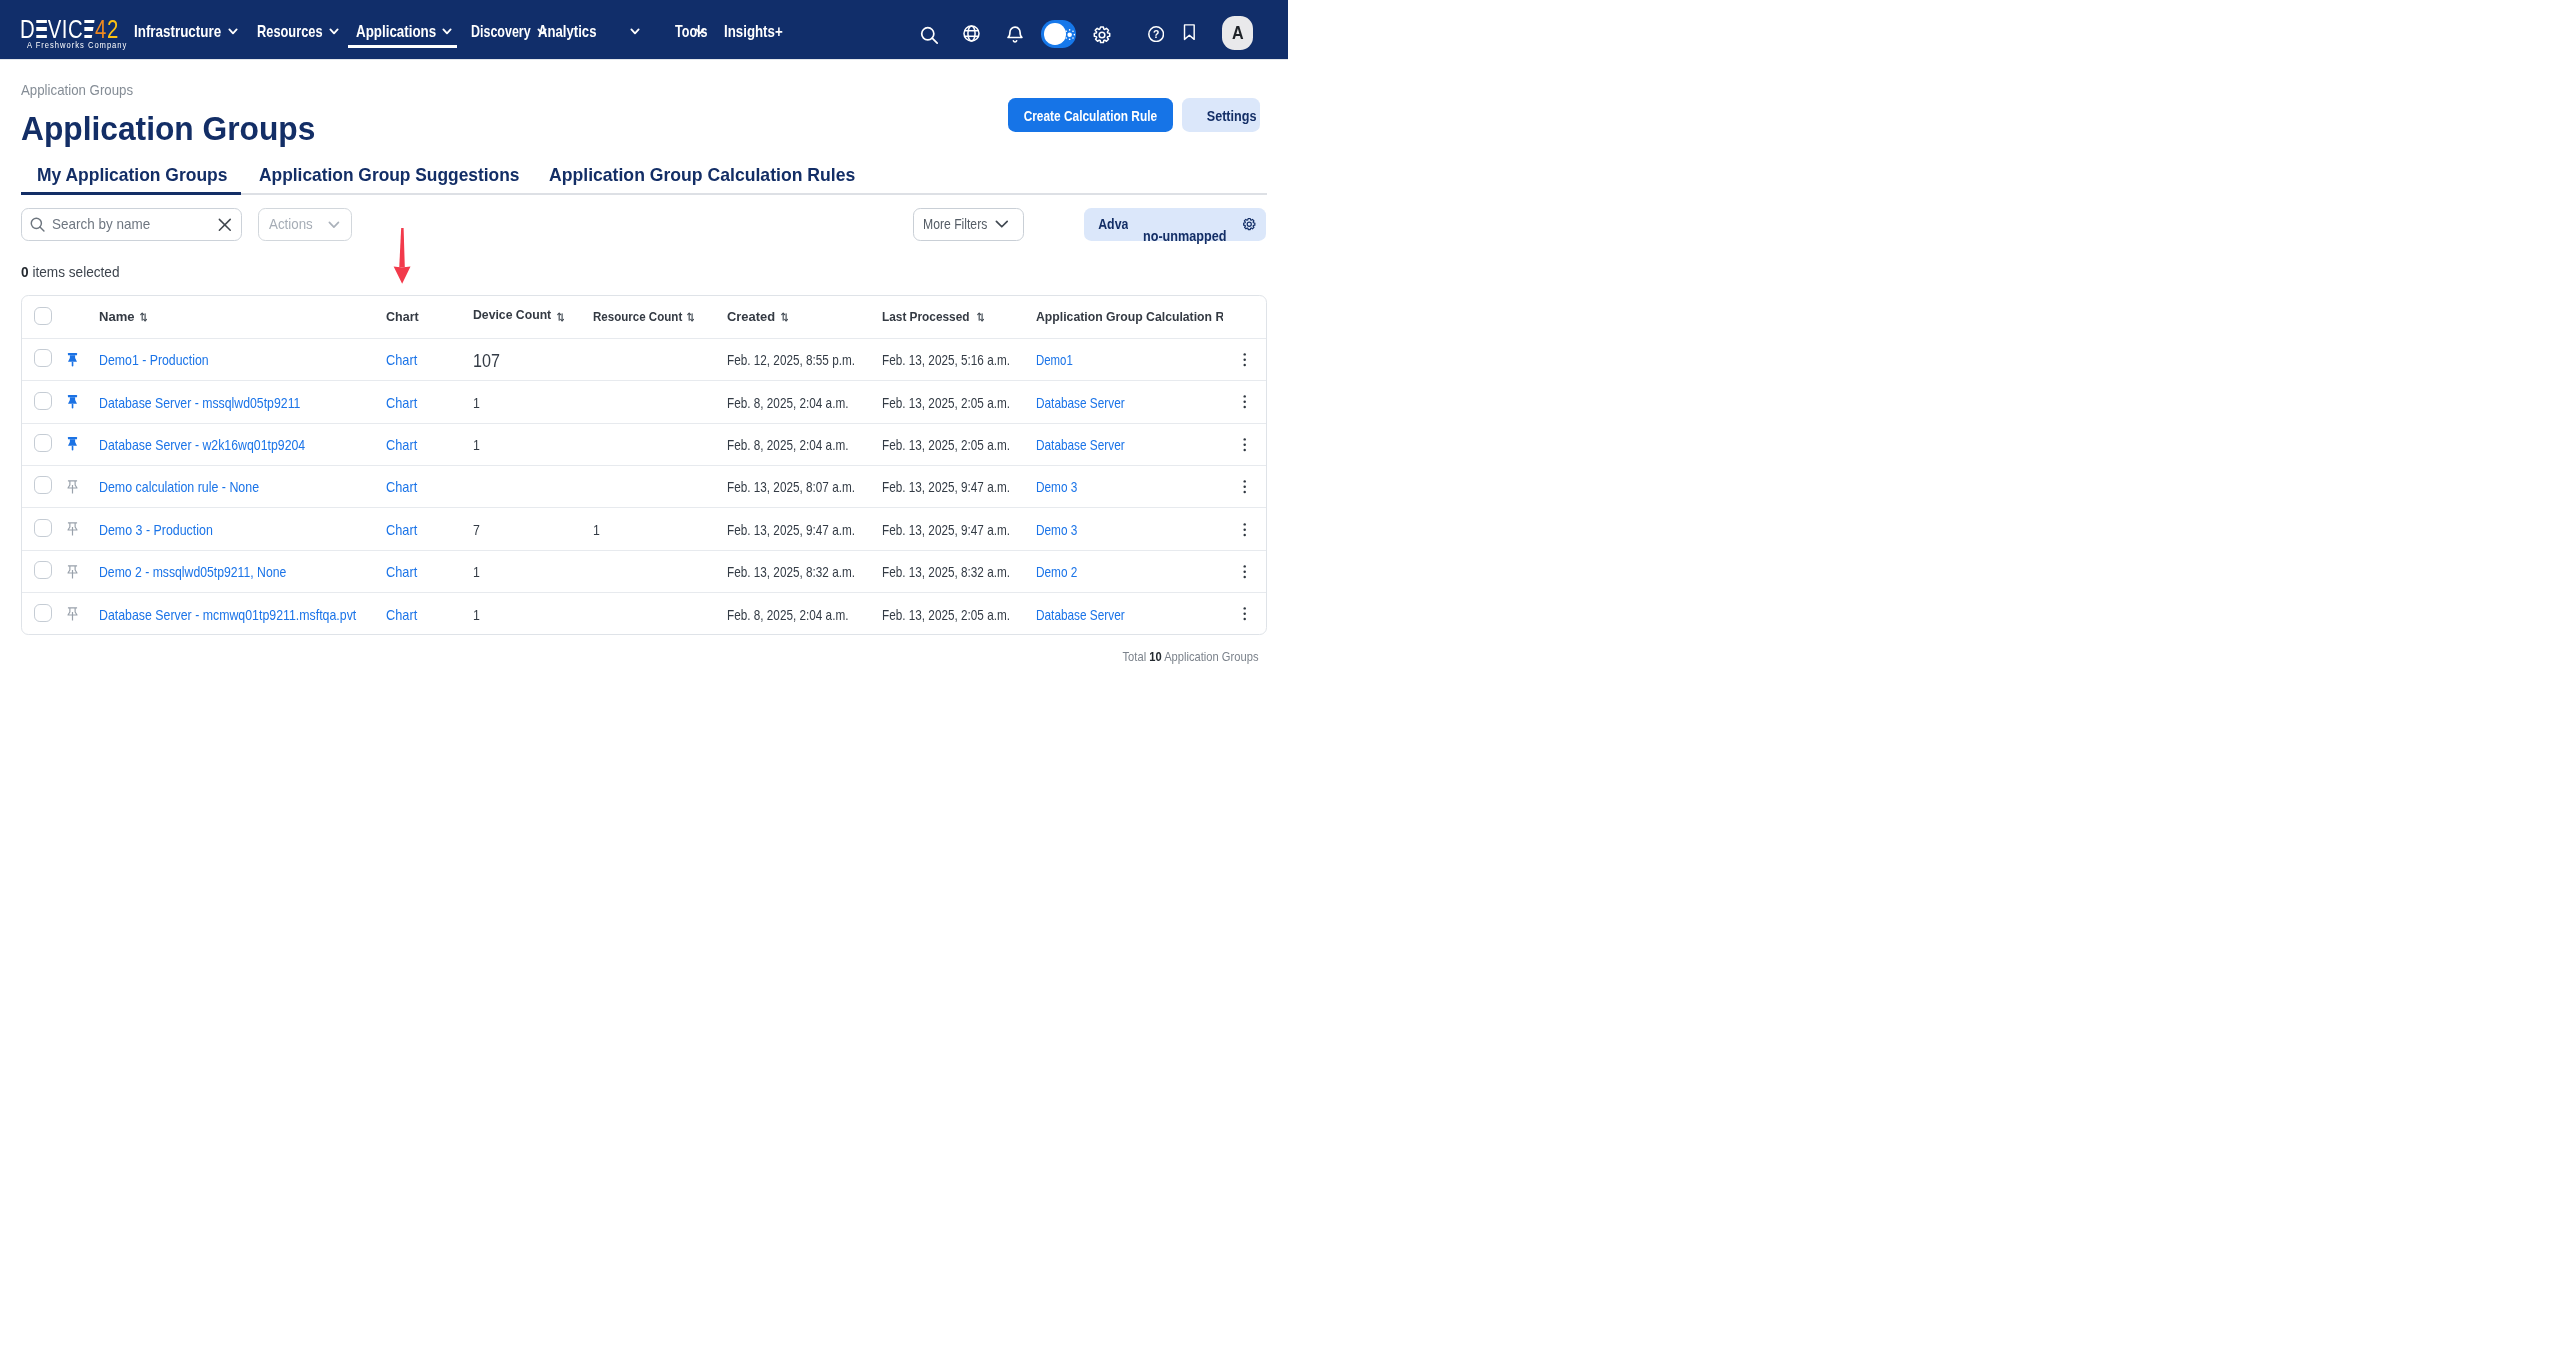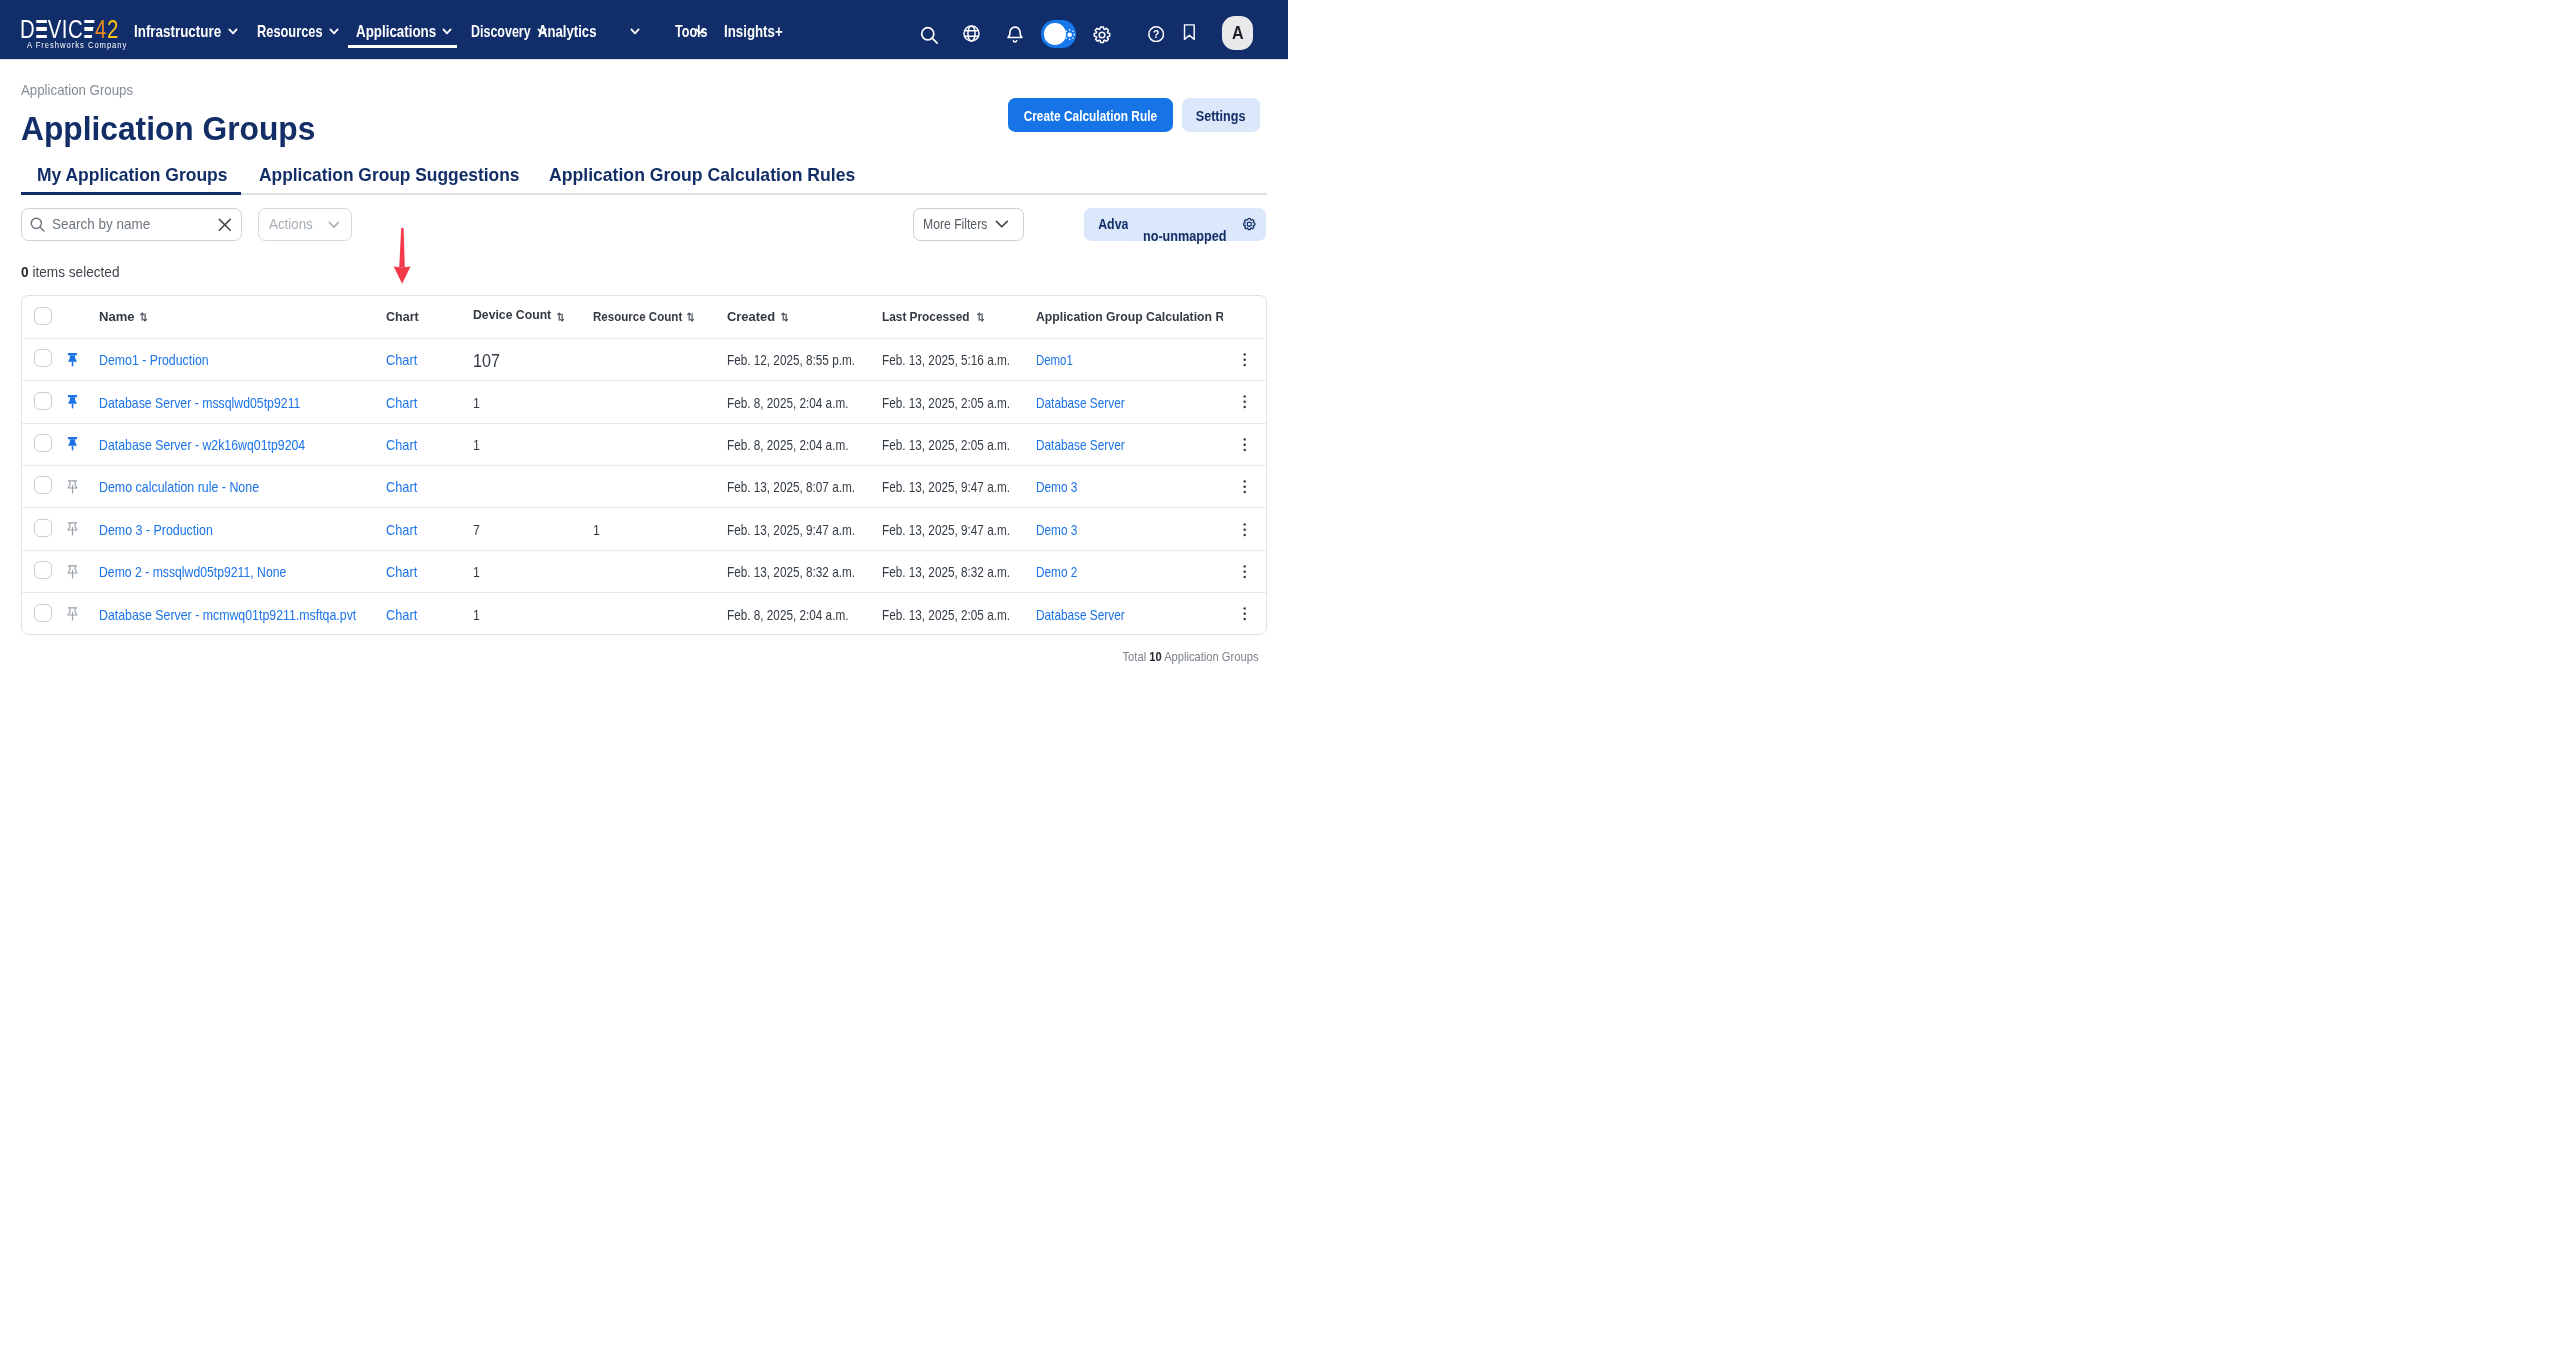--- a/index.html
+++ b/index.html
@@ -89,21 +89,21 @@
       <text x="9" y="13.2" text-anchor="middle" font-family="Liberation Sans" font-size="11.5" font-weight="bold" fill="#fff">?</text>
     </svg>
 <svg class="ab" style="left:1183px;top:24.4px" width="12.7" height="17" viewBox="0 0 14 19">
       <path d="M1.6 1h10.8v16.2L7 12.6 1.6 17.2z" fill="none" stroke="#fff" stroke-width="1.6" stroke-linejoin="round"></path>
     </svg>
 <div class="ab" style="left:1222px;top:16px;width:31px;height:34px;border-radius:12.7px;background:#e9e9eb;text-align:center;line-height:34px"><span class="tc" style="font-size:19px;font-weight:bold;color:#1e2227;transform:scaleX(0.85)">A</span></div>
 </div>
 <div class="ab" style="left:21px;top:82px;height:17px;line-height:17px"><span class="t" style="font-size:14.5px;color:#858d96;transform:scaleX(0.915)">Application Groups</span></div>
 <div class="ab" style="left:21px;top:110px;height:36px;line-height:36px"><span class="t" style="font-size:34px;font-weight:bold;color:#132e66;transform:scaleX(0.933)">Application Groups</span></div>
 <div class="ab" style="left:1008px;top:98px;width:165px;height:34px;border-radius:7.3px;background:#1674e7;text-align:center;line-height:36px"><span class="tc" style="font-size:14.5px;font-weight:bold;color:#fff;transform:scaleX(0.82)">Create Calculation Rule</span></div>
-<div class="ab" style="left:1182px;top:98px;width:78px;height:34px;border-radius:7.3px;background:#dbe7fa;text-align:center;line-height:36px"><span class="tc" style="font-size:14.5px;font-weight:bold;color:#132e66;transform:scaleX(0.87)">Settings</span></div>
+<div class="ab" style="left:1182px;top:98px;width:78px;height:34px;border-radius:7.3px;background:#dbe7fa;text-align:right;line-height:36px"><span class="tc" style="font-size:14.5px;font-weight:bold;color:#132e66;transform:scaleX(0.87)">Settings</span></div>
 <div class="ab" style="left:37px;top:165px;height:19px;line-height:19px"><span class="t" style="font-size:19px;font-weight:bold;color:#132e66;transform:scaleX(0.919)">My Application Groups</span></div>
 <div class="ab" style="left:259px;top:165px;height:19px;line-height:19px"><span class="t" style="font-size:19px;font-weight:bold;color:#132e66;transform:scaleX(0.914)">Application Group Suggestions</span></div>
 <div class="ab" style="left:549px;top:165px;height:19px;line-height:19px"><span class="t" style="font-size:19px;font-weight:bold;color:#132e66;transform:scaleX(0.927)">Application Group Calculation Rules</span></div>
 <div class="ab" style="left:21px;top:193px;width:1246px;height:1.5px;background:#dde0e5"></div>
 <div class="ab" style="left:20.6px;top:192px;width:220px;height:2.7px;background:#132e66"></div>
 <div class="ab" style="left:21px;top:208px;width:221px;height:33px;border:1.4px solid #ccd2d9;border-radius:7.3px;box-sizing:border-box"></div>
 <svg class="ab" style="left:30px;top:217px" width="15.4" height="15.4" viewBox="0 0 17 17">
     <circle cx="7" cy="7" r="5.6" fill="none" stroke="#6d757e" stroke-width="1.6"></circle>
     <line x1="11" y1="11" x2="15.4" y2="15.4" stroke="#6d757e" stroke-width="1.6" stroke-linecap="round"></line>
   </svg>

